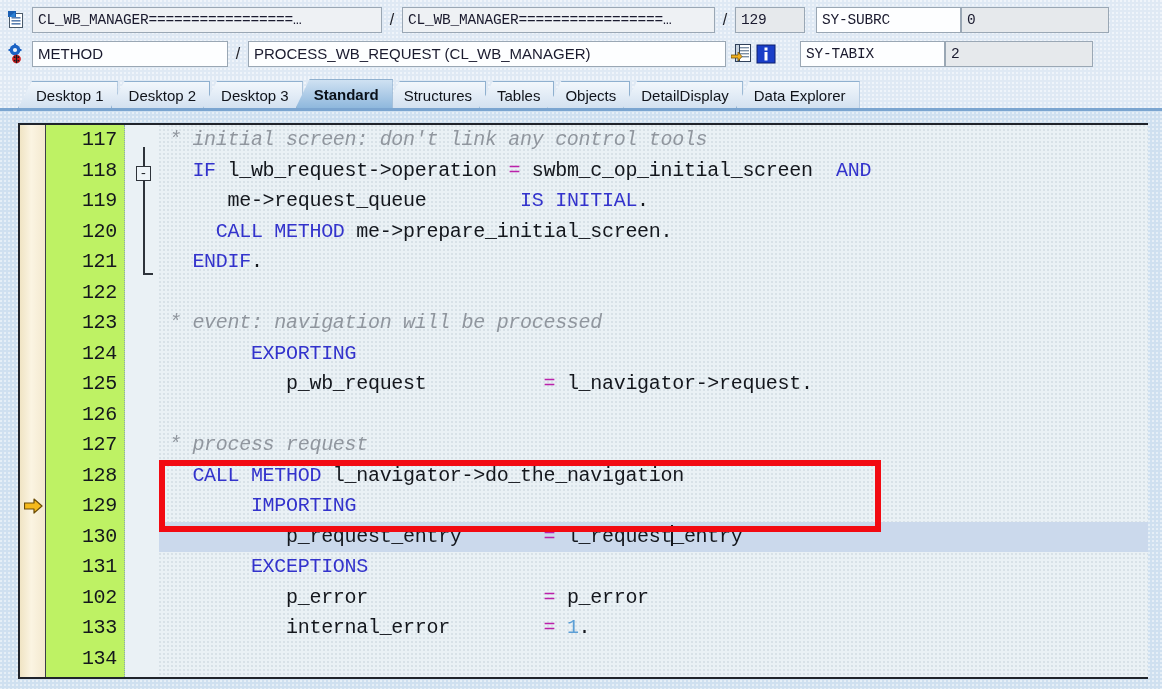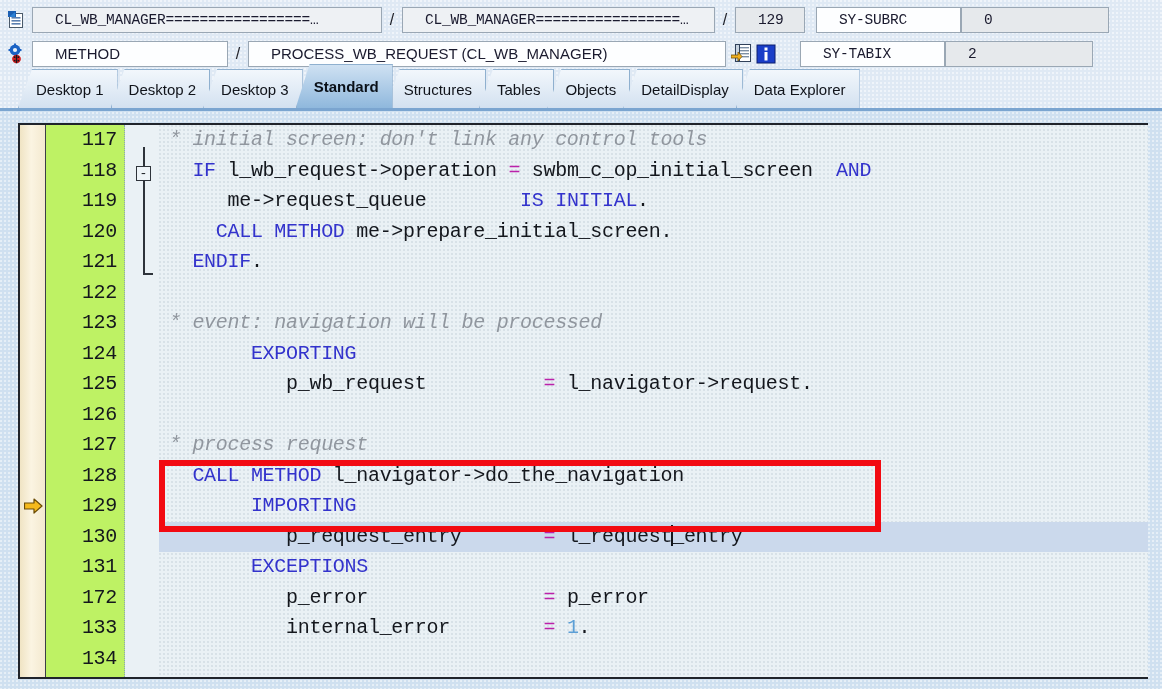--- a/index.html
+++ b/index.html
@@ -42,21 +42,21 @@
     flex: 0 0 auto;
   }
 
   
   .fld {
     height: 26px;
     border: 1px solid #9aa7b4;
     background: #eef1f4;
     display: flex;
     align-items: center;
-    padding: 0 22px;
+    padding: 0 5px;
     font-size: 15px;
     color: #1a1a2e;
     overflow: hidden;
     white-space: nowrap;
     flex: 0 0 auto;
   }
   .fld.mono {
     font-family: "Liberation Mono", "DejaVu Sans Mono", monospace;
     font-size: 14.5px;
     letter-spacing: -0.2px;
@@ -96,41 +96,41 @@
     align-items: flex-end;
     padding-left: 18px;
     background: #dfe9f4;
     background-image:
       radial-gradient(circle at 1px 1px, rgba(255,255,255,0.8) 0.6px, transparent 0.9px);
     background-size: 4px 4px;
     border-bottom: 3px solid #7ba5d0;
   }
   .tab {
     position: relative;
-    height: 39px;
+    height: 27px;
     padding: 0 13px 0 17px;
     margin-right: -7px;
     display: flex;
     align-items: center;
     font-size: 15px;
     color: #10131a;
     background: linear-gradient(#f2f7fc, #d3e1f0);
     border: 1px solid #8fb0cf;
     border-bottom: none;
     border-radius: 0;
     -webkit-clip-path: polygon(14px 0, 100% 0, 100% 100%, 0 100%);
     clip-path: polygon(14px 0, 100% 0, 100% 100%, 0 100%);
     white-space: nowrap;
   }
   .tab.active {
     background: linear-gradient(#cfe1f2, #8fb8dd);
     font-weight: bold;
     color: #0a1018;
     z-index: 5;
-    height: 44px;
+    height: 29px;
   }
   .tab:first-child { margin-left: 0; }
 
   
   .codewrap {
     position: relative;
     margin: 12px 14px 0 18px;
     height: 556px;
     border: 2px solid #20242b;
     border-right: none;
@@ -348,21 +348,21 @@
     <div class="row">122</div>
     <div class="row">123</div>
     <div class="row">124</div>
     <div class="row">125</div>
     <div class="row">126</div>
     <div class="row">127</div>
     <div class="row">128</div>
     <div class="row">129</div>
     <div class="row">130</div>
     <div class="row">131</div>
-    <div class="row">172</div>
+    <div class="row">102</div>
     <div class="row">133</div>
     <div class="row">134</div>
   </div>
 
   <div class="foldcol">
     <div class="foldline"></div>
     <div class="foldbox">-</div>
     <div class="foldend"></div>
   </div>
 

